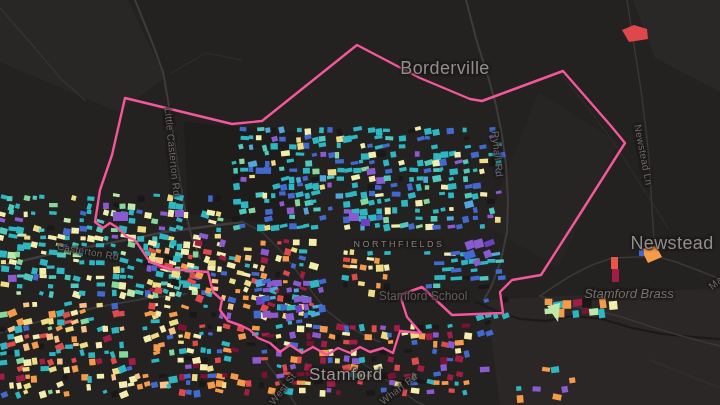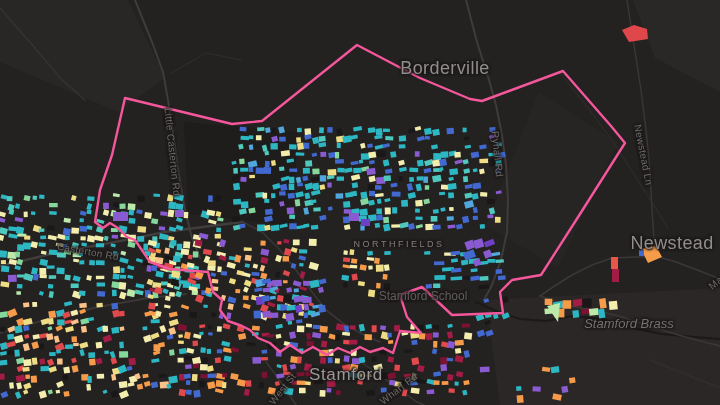--- a/index.html
+++ b/index.html
@@ -14,21 +14,21 @@
   .labels-layer{position:absolute;left:0;top:0;width:100%;height:100%;pointer-events:none;}
   .lbl{
     position:absolute;
     white-space:nowrap;
     transform:translate(-50%,-50%) rotate(var(--r,0deg));
     text-shadow:0 0 3px #1c1919,0 0 3px #1c1919,1px 1px 2px #1c1919,-1px -1px 2px #1c1919;
     line-height:1;
   }
   .lbl.place{color:#918d8d;font-size:18px;letter-spacing:.4px;}
   .lbl.town{color:#9d9898;font-size:17px;letter-spacing:.6px;}
-  .lbl.area{color:#757070;font-size:13px;font-style:italic;margin-top:30px;}
+  .lbl.area{color:#757070;font-size:13px;font-style:italic;}
   .lbl.area2{color:#625d5d;font-size:12px;}
   .lbl.district{color:#837e7c;font-size:9px;letter-spacing:2.5px;}
   .lbl.road{color:#6f6a6a;font-size:10px;letter-spacing:.3px;}
 </style>
 </head>
 <body>
 
 <div id="map-root" style="background: rgb(36, 33, 33);">
   <svg id="map-svg" width="720" height="405" viewBox="0 0 720 405">
     <g id="fields-layer">

